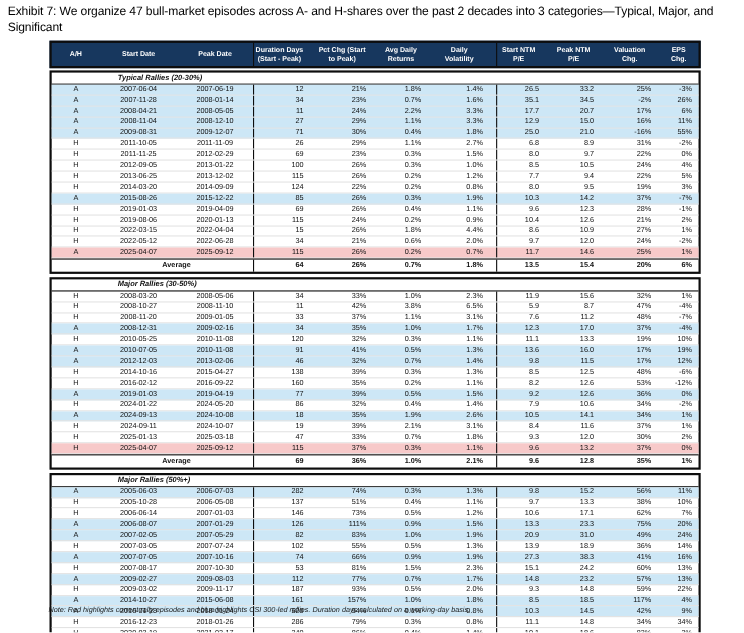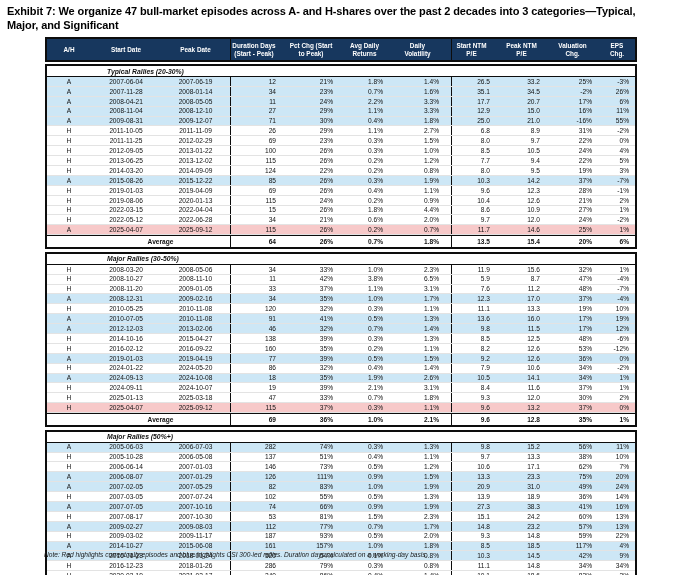--- a/index.html
+++ b/index.html
@@ -1,19 +1,19 @@
 <!DOCTYPE html>
 <html><head>
 <meta charset="utf-8">
 <style>
   html,body{margin:0;padding:0;background:#fff;}
   .page{position:relative;width:676px;height:575px;background:#fff;
         font-family:"Liberation Sans",sans-serif;color:#111;overflow:hidden;}
   .title{position:absolute;left:7px;top:4px;width:656px;
-         font-size:11px;font-weight:bold;line-height:1.3;color:#000;letter-spacing:-0.1px;}
+         font-size:11px;font-weight:normal;line-height:1.3;color:#000;letter-spacing:-0.1px;}
   .tbl{position:absolute;left:45px;top:37px;width:592px;}
   .hdr-box{box-sizing:border-box;width:592px;border:2px solid #0d0d0d;background:#17375E;margin-bottom:2px;}
   .section-box{box-sizing:border-box;width:592px;border:2px solid #0d0d0d;background:#fff;margin-bottom:3px;}
   .row{display:grid;grid-template-columns:44px 70px 70px 57px 57px 50px 57px 50px 50px 52px 31px;}
   .cell{display:flex;align-items:center;font-size:6.6px;line-height:1.1;box-sizing:border-box;}
   .hdr-row{min-height:21px;}
   .hcell{justify-content:center;text-align:center;color:#fff;font-weight:bold;font-size:6.4px;padding:2px 1px;}
   .data-row{height:8.9px;border-bottom:1px solid #e3e3e3;}
   .data-row:last-of-type{border-bottom:none;}
   .hl-blue{background:#CDE7F6;}

